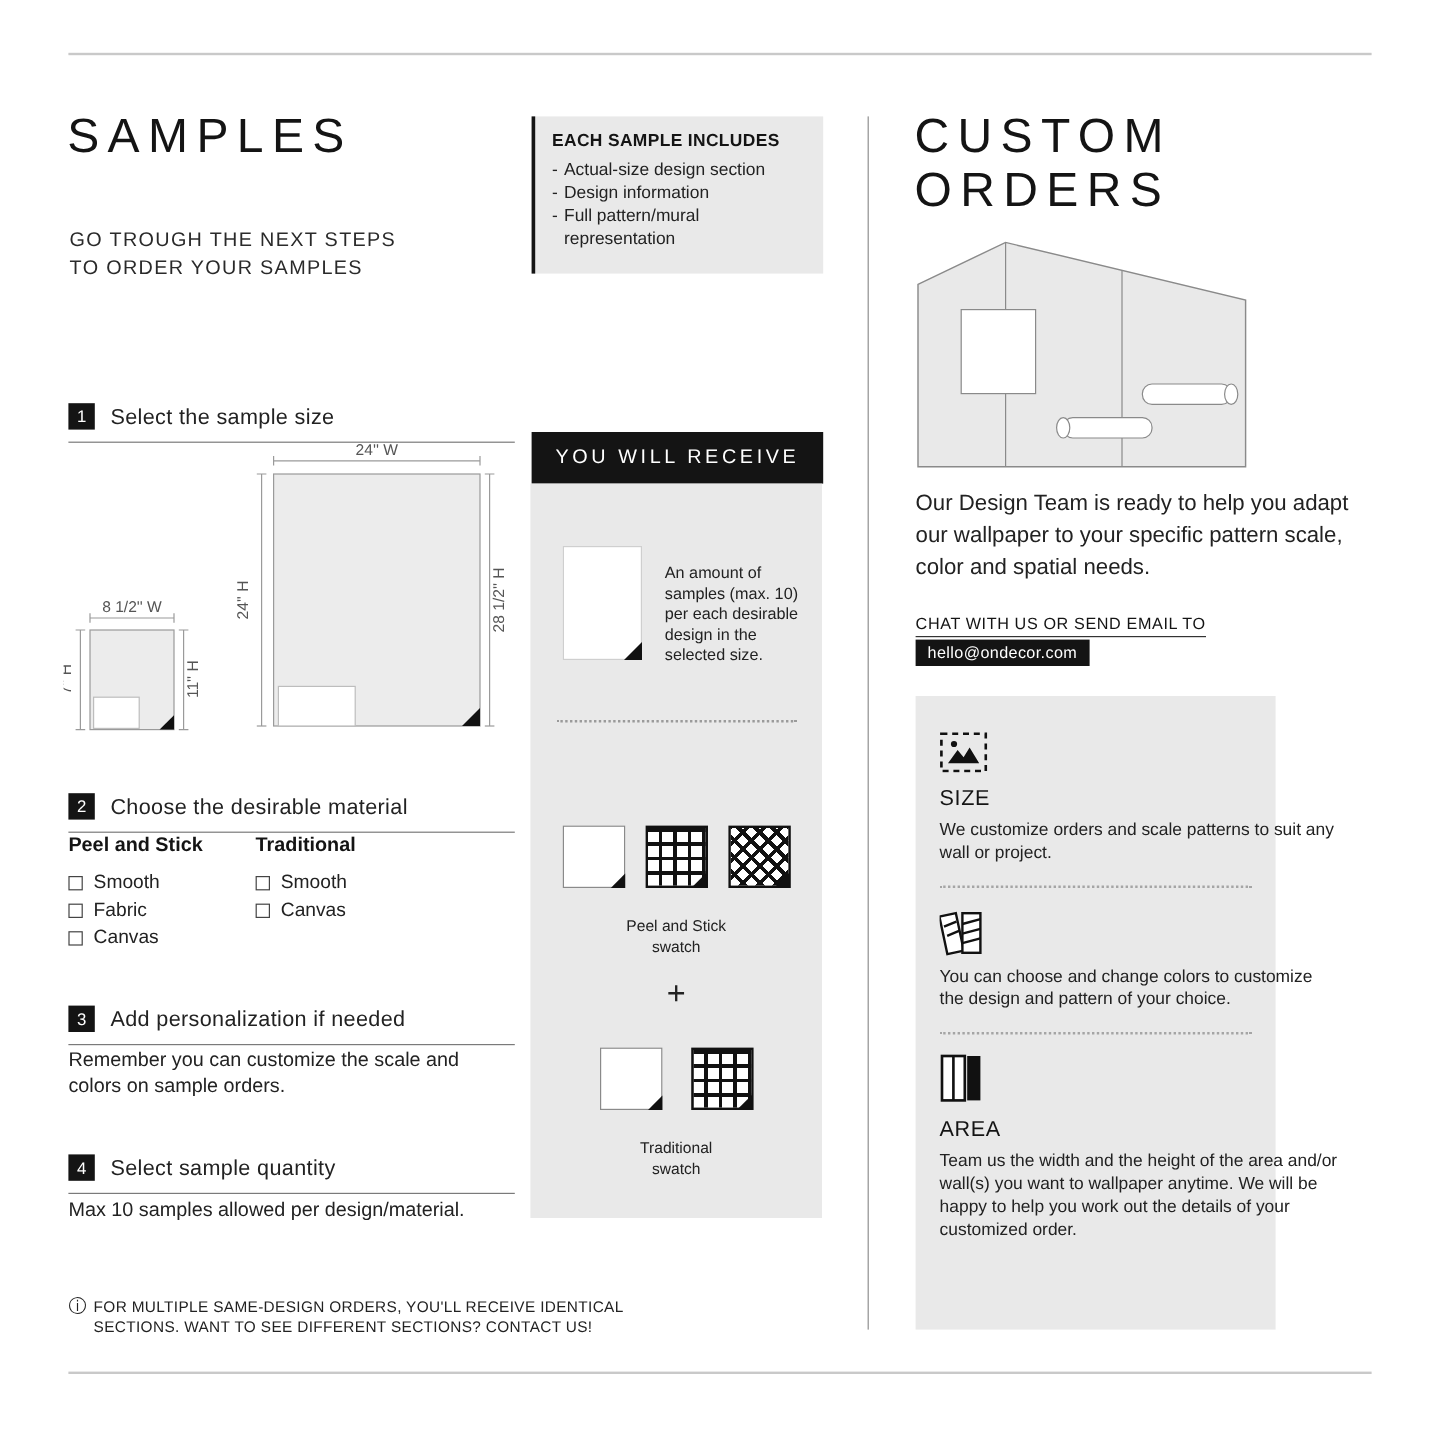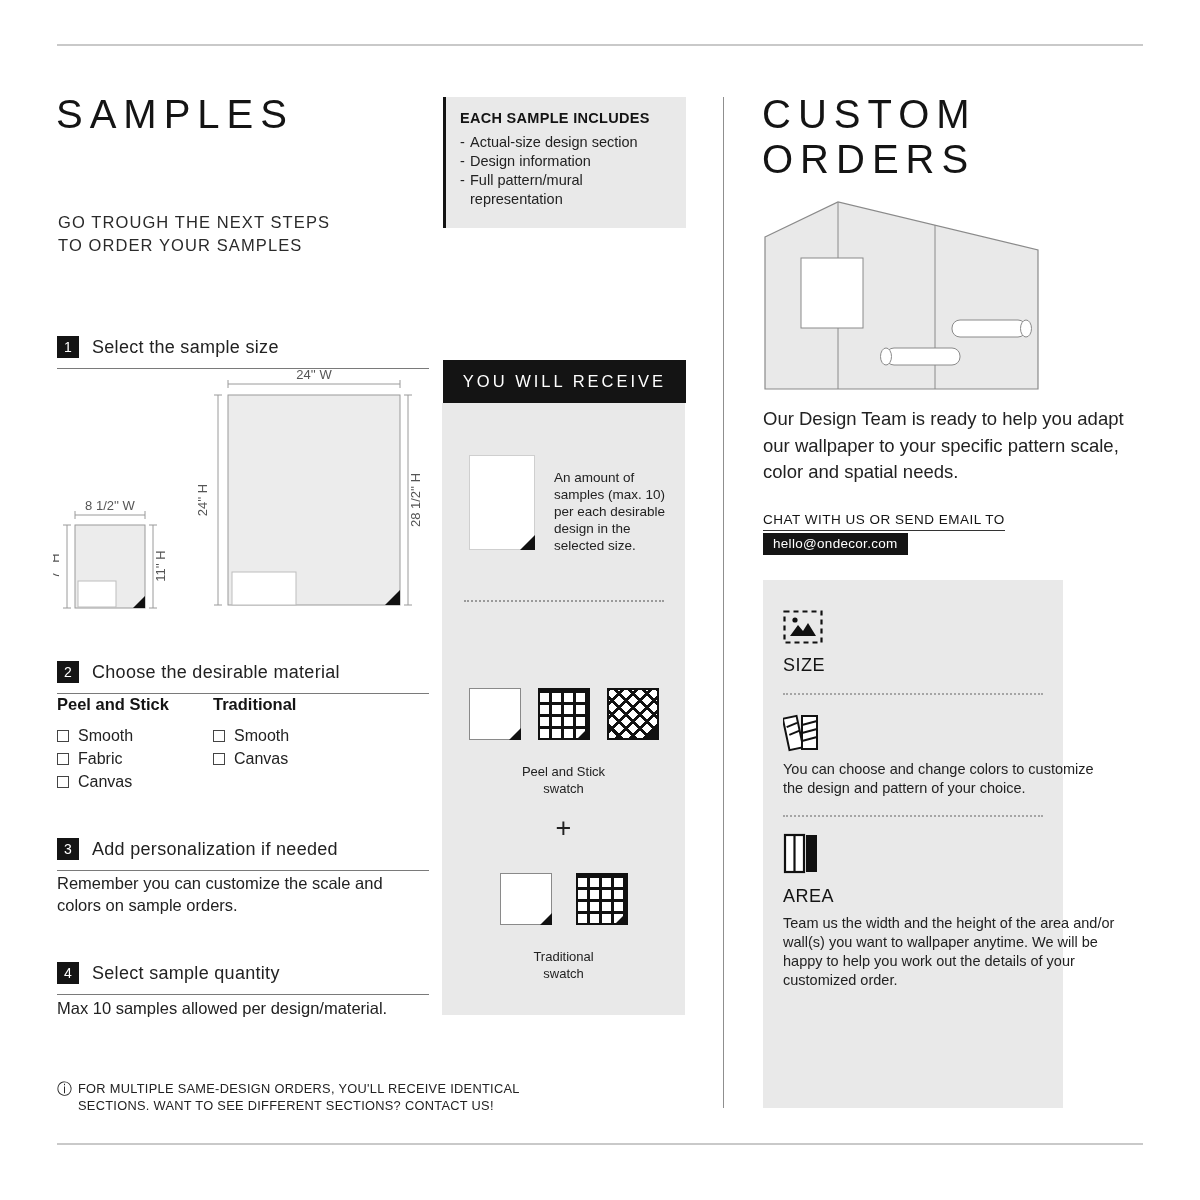--- a/index.html
+++ b/index.html
@@ -14,21 +14,21 @@
   .abs { position:absolute; }
 
   
   .h-rule { position:absolute; left:57px; width:1086px; height:2px; background:#c9c9c9; }
   .v-divider { position:absolute; left:723px; top:97px; width:1px; height:1011px; background:#8f8f8f; }
 
   
   .big-title { font-size:40px; font-weight:500; letter-spacing:7px; color:#141414; }
 
   
-  .intro { position:absolute; left:58px; top:189px; font-size:16.5px; letter-spacing:1.1px; line-height:23px; color:#2a2a2a;margin-top:22px; }
+  .intro { position:absolute; left:58px; top:189px; font-size:16.5px; letter-spacing:1.1px; line-height:23px; color:#2a2a2a; }
 
   .includes-box {
     position:absolute; left:443px; top:97px; width:243px; min-height:131px;
     background:#e9e9e9; border-left:3px solid #141414; padding:13px 12px 13px 14px;
   }
   .includes-title { font-size:14.5px; font-weight:bold; letter-spacing:0.3px; margin-bottom:7px; color:#141414; }
   .includes-item { position:relative; padding-left:10px; font-size:14.5px; line-height:19px; color:#222; }
   .includes-item::before { content:"-"; position:absolute; left:0; }
 
   .step-header {
@@ -289,20 +289,21 @@
 <div class="email-badge">hello@ondecor.com</div>
 
 <div class="features-box">
 
   <svg class="feature-icon" width="40" height="34" viewBox="0 0 40 34">
     <rect x="1.5" y="1.5" width="37" height="31" fill="none" stroke="#111" stroke-width="2.2" stroke-dasharray="5 4"></rect>
     <circle cx="12" cy="10" r="2.6" fill="#111"></circle>
     <polygon points="7,26 15,15 20,21 25,13 33,26" fill="#111"></polygon>
   </svg>
   <div class="feature-title">SIZE</div>
+  <div class="feature-text">We customize orders and scale patterns to suit any wall or project.</div>
 
   <div class="feature-divider dots"></div>
 
   <svg class="feature-icon" width="38" height="42" viewBox="0 0 38 42">
     <g fill="#ffffff" stroke="#111" stroke-width="2">
       <rect x="3" y="6" width="14" height="32" transform="rotate(-12 10 22)"></rect>
       <line x1="5" y1="15" x2="16" y2="13" transform="rotate(-12 10 22)"></line>
       <line x1="6" y1="23" x2="17" y2="21" transform="rotate(-12 10 22)"></line>
       <rect x="19" y="5" width="15" height="33"></rect>
       <line x1="19" y1="14" x2="34" y2="10"></line>

